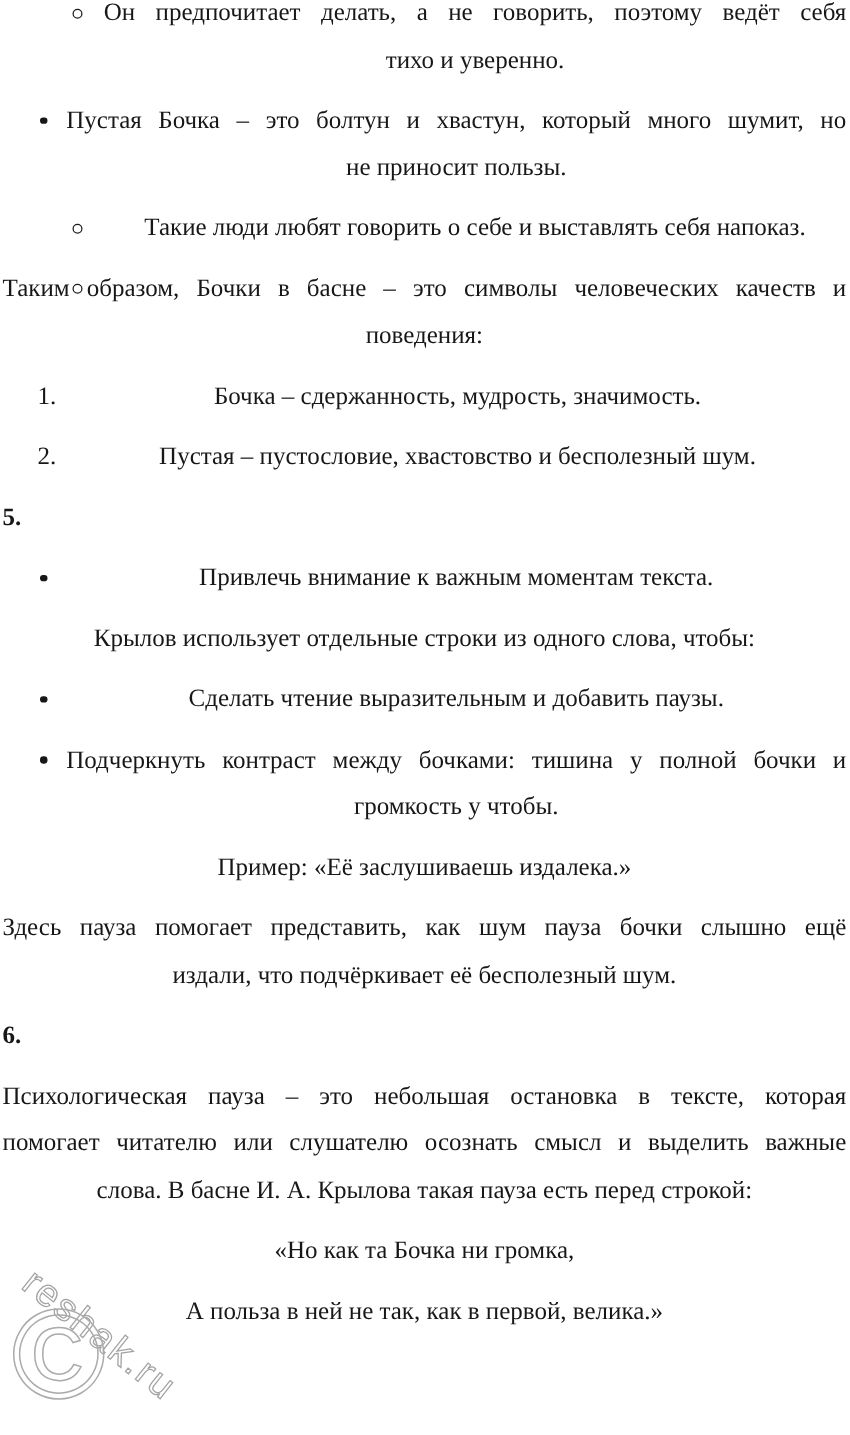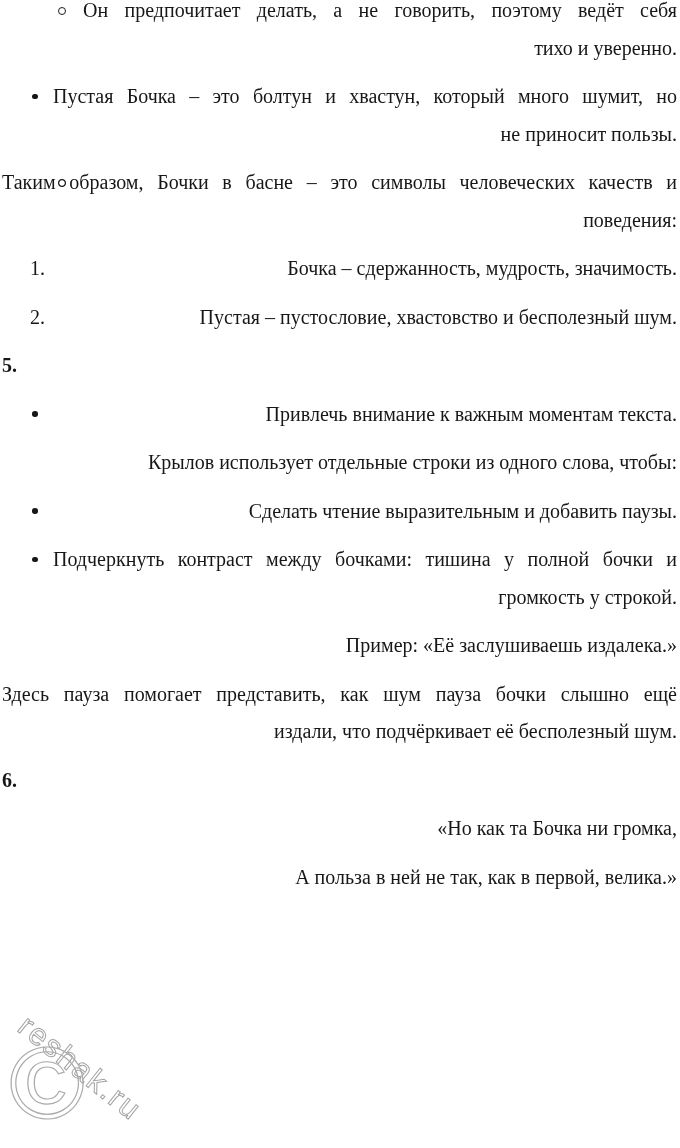--- a/index.html
+++ b/index.html
@@ -14,21 +14,21 @@
   .doc {
     position:relative;
     box-sizing:border-box;
     width:680px;
     padding:0 3px 0 2px;
     margin-top:-8px;
     font-size:20px;
     line-height:37.5px;
   }
   .block { margin:0 0 11px 0; }
-  .line { text-align:right; }
+  .line { text-align:center; }
   .jl { text-align:justify; text-align-last:justify; }
   .heading { font-weight:700; }
 
   .li { position:relative; }
   .li-1 { padding-left:51px; }
   .li-1 > .dot {
     position:absolute; left:30px; top:15.5px;
     width:5.5px; height:5.5px; border-radius:50%;
     background:#171717;
   }
@@ -63,20 +63,21 @@
   </div>
 
   <div class="block li li-1">
     <span class="dot"></span>
     <div class="line jl">Пустая Бочка – это болтун и хвастун, который много шумит, но</div>
     <div class="line">не приносит пользы.</div>
   </div>
 
   <div class="block li li-2">
     <span class="ring"></span>
+    <div class="line">Такие люди любят говорить о себе и выставлять себя напоказ.</div>
   </div>
 
   <div class="block li li-2">
     <span class="ring"></span>
   </div>
 
   <div class="block">
     <div class="line jl">Таким образом, Бочки в басне – это символы человеческих качеств и</div>
     <div class="line">поведения:</div>
   </div>
@@ -100,34 +101,39 @@
   <div class="block">
     <div class="line">Крылов использует отдельные строки из одного слова, чтобы:</div>
   </div>
   <div class="block li li-1">
     <span class="dot"></span>
     <div class="line">Сделать чтение выразительным и добавить паузы.</div>
   </div>
   <div class="block li li-1">
     <span class="dot"></span>
     <div class="line jl">Подчеркнуть контраст между бочками: тишина у полной бочки и</div>
-    <div class="line">громкость у строкой.</div>
+    <div class="line">громкость у чтобы.</div>
   </div>
 
   <div class="block">
     <div class="line">Пример: «Её заслушиваешь издалека.»</div>
   </div>
 
   <div class="block">
     <div class="line jl">Здесь пауза помогает представить, как шум пауза бочки слышно ещё</div>
     <div class="line">издали, что подчёркивает её бесполезный шум.</div>
   </div>
 
   <div class="block heading">6.</div>
 
+  <div class="block">
+    <div class="line jl">Психологическая пауза – это небольшая остановка в тексте, которая</div>
+    <div class="line jl">помогает читателю или слушателю осознать смысл и выделить важные</div>
+    <div class="line">слова. В басне И. А. Крылова такая пауза есть перед строкой:</div>
+  </div>
 
   <div class="block">
     <div class="line">«Но как та Бочка ни громка,</div>
   </div>
   <div class="block">
     <div class="line">А польза в ней не так, как в первой, велика.»</div>
   </div>
 
 </div>
 

